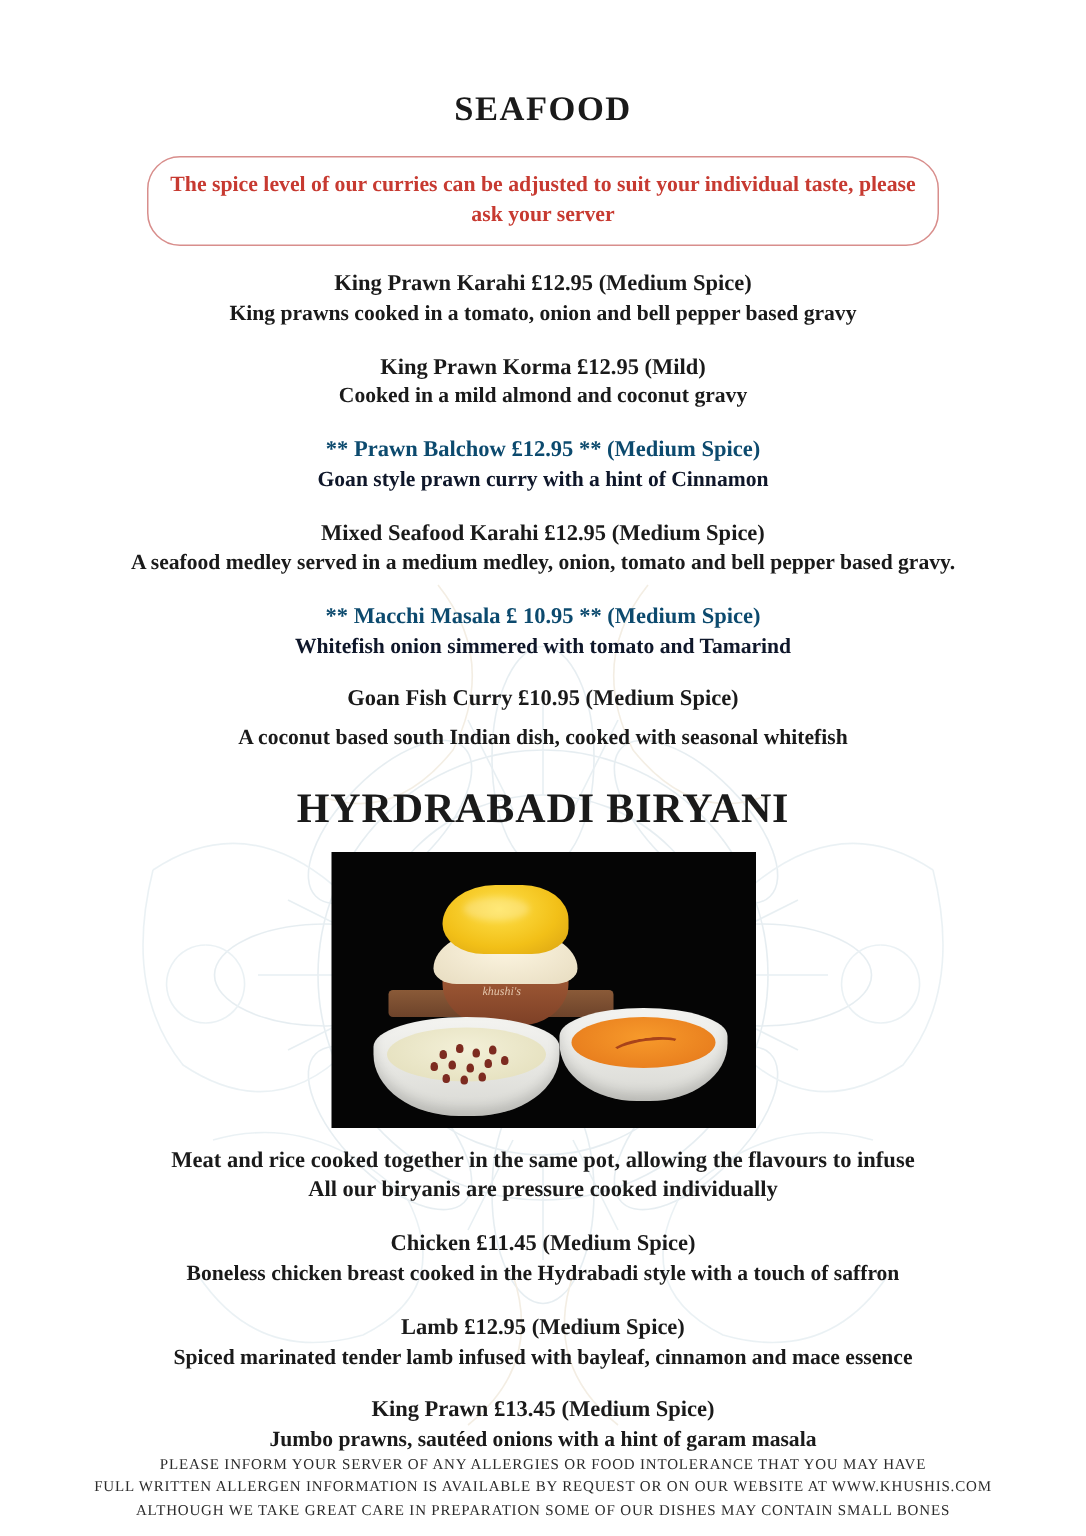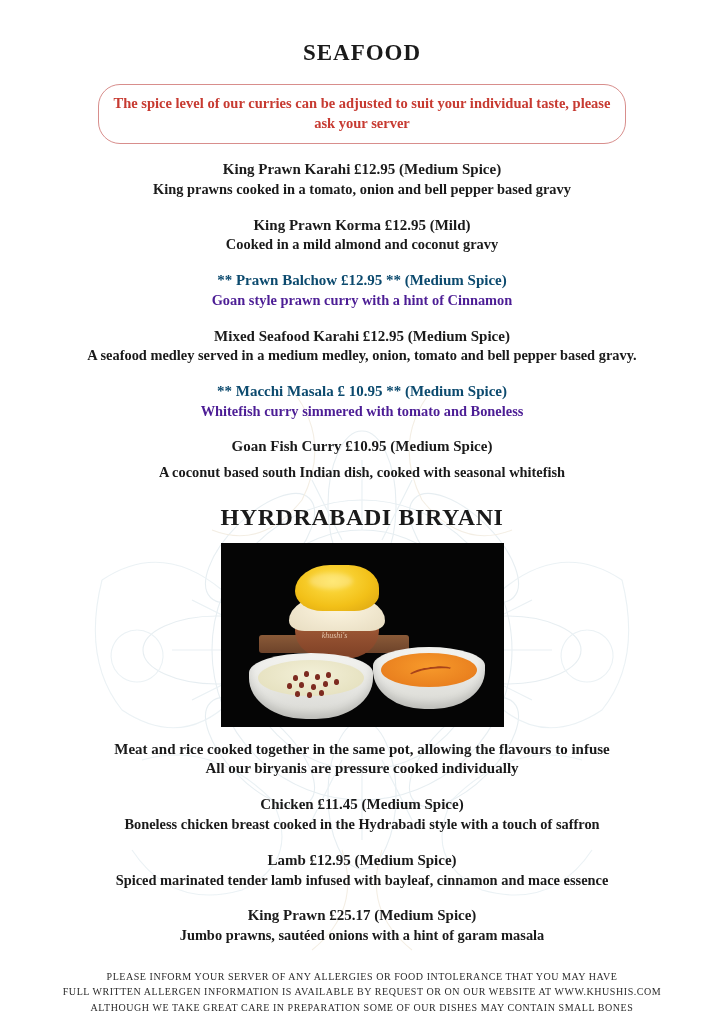--- a/index.html
+++ b/index.html
@@ -42,20 +42,21 @@
   .section-title {
     text-align: center;
     font-weight: bold;
     letter-spacing: 0.5px;
   }
 
   #seafood-title {
     font-size: 23px;
     padding-top: 40px;
     letter-spacing: 1px;
+    margin-top: 20px;
   }
 
   
   #spice-notice {
     margin: 18px auto 0;
     width: 528px;
     border: 1.3px solid #d88e8c;
     border-radius: 22px;
     padding: 9px 4px 10px;
     text-align: center;
@@ -77,31 +78,31 @@
     line-height: 1.25;
   }
   .dish-desc {
     font-size: 14.4px;
     line-height: 1.3;
     margin-top: 1px;
     font-weight: bold;
   }
 
   .dish.special .dish-name { color: #0c4a6e; }
-  .dish.special .dish-desc { color: #4c1d95; }
+  .dish.special .dish-desc { color: #0f172a; }
 
   .veg-mark { color: #3f8b3f; }
 
   #seafood-list { margin-top: 16px; }
   #seafood-list .dish:first-child { margin-top: 0; }
   #dish-goan-fish-curry .dish-desc { margin-top: 7px; }
 
   
   #biryani-title {
-    font-size: 24px;
+    font-size: 28px;
     margin-top: 22px;
     letter-spacing: 0.6px;
   }
 
   
   #biryani-photo {
     width: 283px;
     height: 184px;
     margin: 12px auto 0;
     background: #050505;
@@ -287,21 +288,21 @@
       <div class="dish-desc">Goan style prawn curry with a hint of Cinnamon</div>
     </div>
 
     <div class="dish">
       <div class="dish-name">Mixed Seafood Karahi £12.95 (Medium Spice)</div>
       <div class="dish-desc">A seafood medley served in a medium medley, onion, tomato and bell pepper based gravy.</div>
     </div>
 
     <div class="dish special">
       <div class="dish-name">** Macchi Masala £ 10.95 ** (Medium Spice)</div>
-      <div class="dish-desc">Whitefish curry simmered with tomato and Boneless</div>
+      <div class="dish-desc">Whitefish onion simmered with tomato and Tamarind</div>
     </div>
 
     <div class="dish" id="dish-goan-fish-curry">
       <div class="dish-name">Goan Fish Curry £10.95 (Medium Spice)</div>
       <div class="dish-desc">A coconut based south Indian dish, cooked with seasonal whitefish</div>
     </div>
 
   </div>
 
   <h1 id="biryani-title" class="section-title">HYRDRABADI BIRYANI</h1>
@@ -349,21 +350,21 @@
       <div class="dish-name">Chicken £11.45 (Medium Spice)</div>
       <div class="dish-desc">Boneless chicken breast cooked in the Hydrabadi style with a touch of saffron</div>
     </div>
 
     <div class="dish">
       <div class="dish-name">Lamb £12.95 (Medium Spice)</div>
       <div class="dish-desc">Spiced marinated tender lamb infused with bayleaf, cinnamon and mace essence</div>
     </div>
 
     <div class="dish">
-      <div class="dish-name">King Prawn £25.17 (Medium Spice)</div>
+      <div class="dish-name">King Prawn £13.45 (Medium Spice)</div>
       <div class="dish-desc">Jumbo prawns, sautéed onions with a hint of garam masala</div>
     </div>
 
   </div>
 
 </div>
 
 <div id="footer">
   <div>PLEASE INFORM YOUR SERVER OF ANY ALLERGIES OR FOOD INTOLERANCE THAT YOU MAY HAVE</div>
   <div>FULL WRITTEN ALLERGEN INFORMATION IS AVAILABLE BY REQUEST OR ON OUR WEBSITE AT WWW.KHUSHIS.COM</div>

